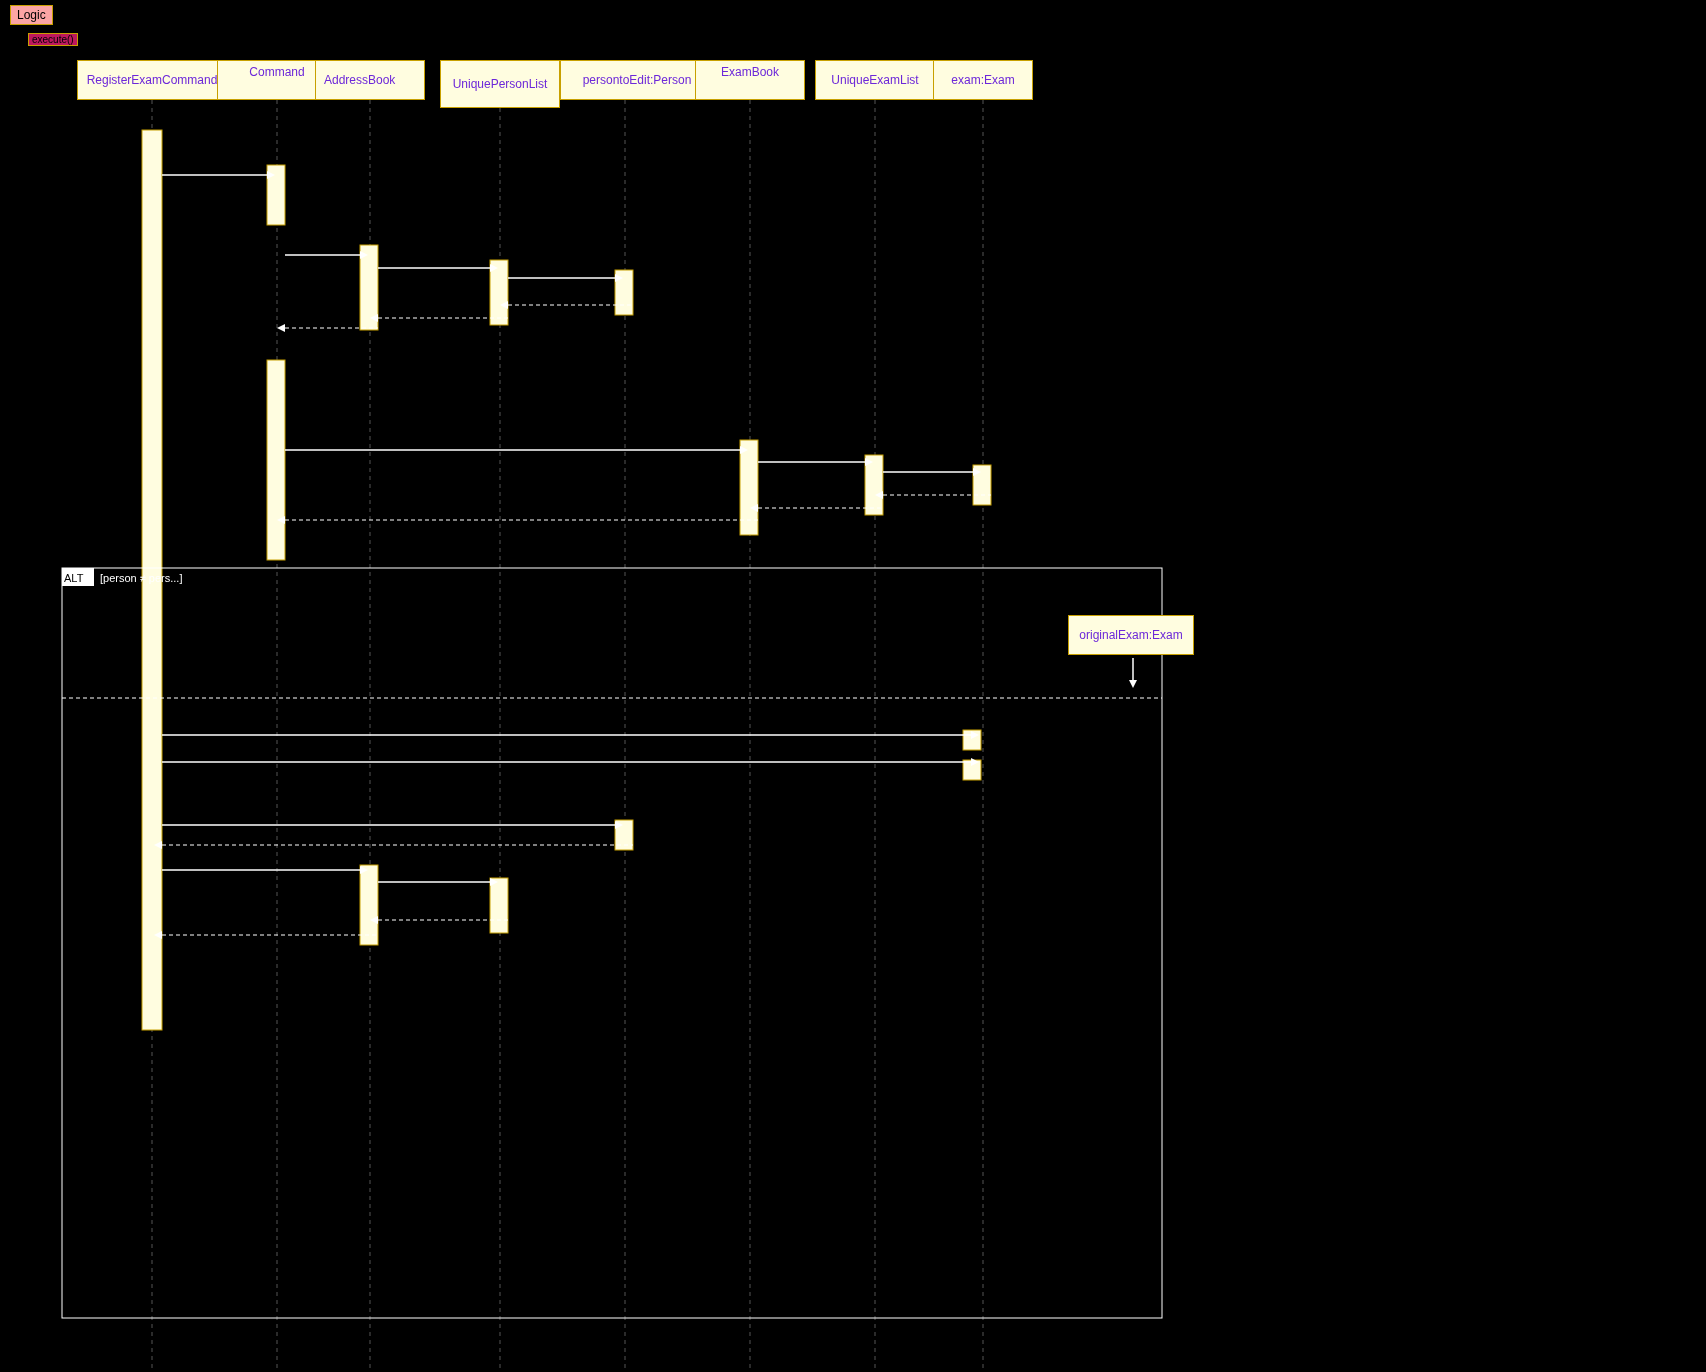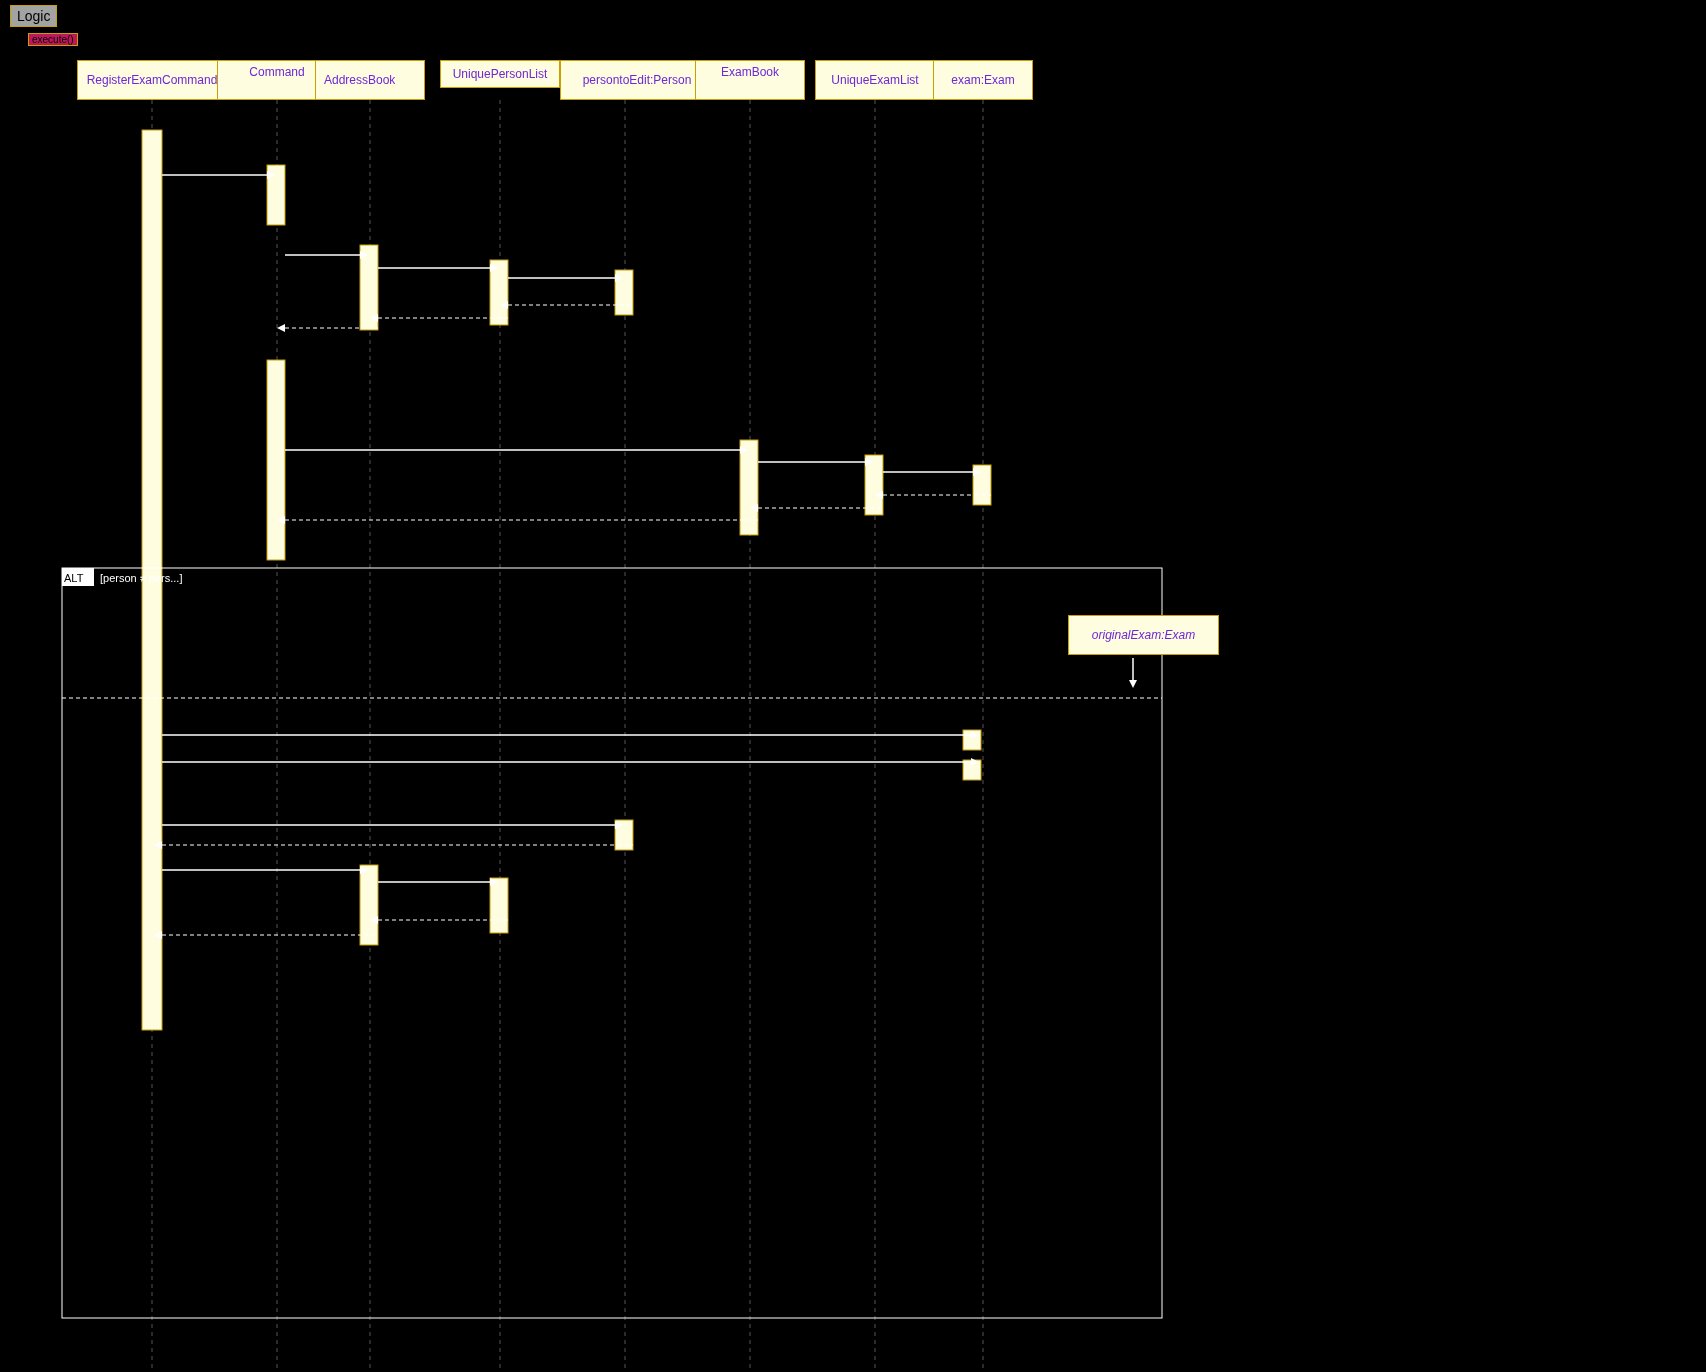--- a/index.html
+++ b/index.html
@@ -29,24 +29,24 @@
       padding: 4px 8px;
       text-align: center;
       font-size: 12px;
       color: #6d28d9;
       white-space: nowrap;
     }
 
     
     .logic-tab {
       position: absolute;
-      background: #a3a3a3;
+      background: #fca5a5;
       border: 1px solid #c8a000;
       padding: 2px 6px;
-      font-size: 14px;
+      font-size: 12px;
       color: #000;
     }
 
     
     .execute-label {
       position: absolute;
       background: #be185d;
       border: 1px solid #c8a000;
       font-size: 10px;
       color: #000;
@@ -200,37 +200,37 @@
   </div>
 
   <div class="actor-box" style="left:217px; top:60px; width:120px; height:40px; display:flex; align-items:flex-start; justify-content:center;">
     <span>Command</span>
   </div>
 
   <div class="actor-box" style="left:315px; top:60px; width:110px; height:40px; display:flex; align-items:center; justify-content:flex-start;">
     <span>AddressBook</span>
   </div>
 
-  <div class="actor-box" style="left:440px; top:60px; width:120px; height:28px; display:flex; align-items:center; justify-content:center;">
+  <div class="actor-box" style="left:440px; top:60px; width:120px; height:48px; display:flex; align-items:center; justify-content:center;">
     <span>UniquePersonList</span>
   </div>
 
   <div class="actor-box" style="left:560px; top:60px; width:152px; height:40px; display:flex; align-items:center; justify-content:center;padding-left:10px;">
     <span>persontoEdit:Person</span>
   </div>
 
   <div class="actor-box" style="left:695px; top:60px; width:110px; height:40px; display:flex; justify-content:center;">
     <span>ExamBook</span>
   </div>
 
   <div class="actor-box" style="left:815px; top:60px; width:120px; height:40px; display:flex; align-items:center; justify-content:center;">
     <span>UniqueExamList</span>
   </div>
 
   <div class="actor-box" style="left:933px; top:60px; width:100px; height:40px; display:flex; align-items:center; justify-content:center;">
     <span>exam:Exam</span>
   </div>
 
-  <div class="actor-box" style="left:1068px; top:615px; width:151px; height:40px; display:flex; align-items:center; justify-content:center;font-style:italic;">
+  <div class="actor-box" style="left:1068px; top:615px; width:126px; height:40px; display:flex; align-items:center; justify-content:center;">
     <span>originalExam:Exam</span>
   </div>
 
 </div>
 
 </body></html>

